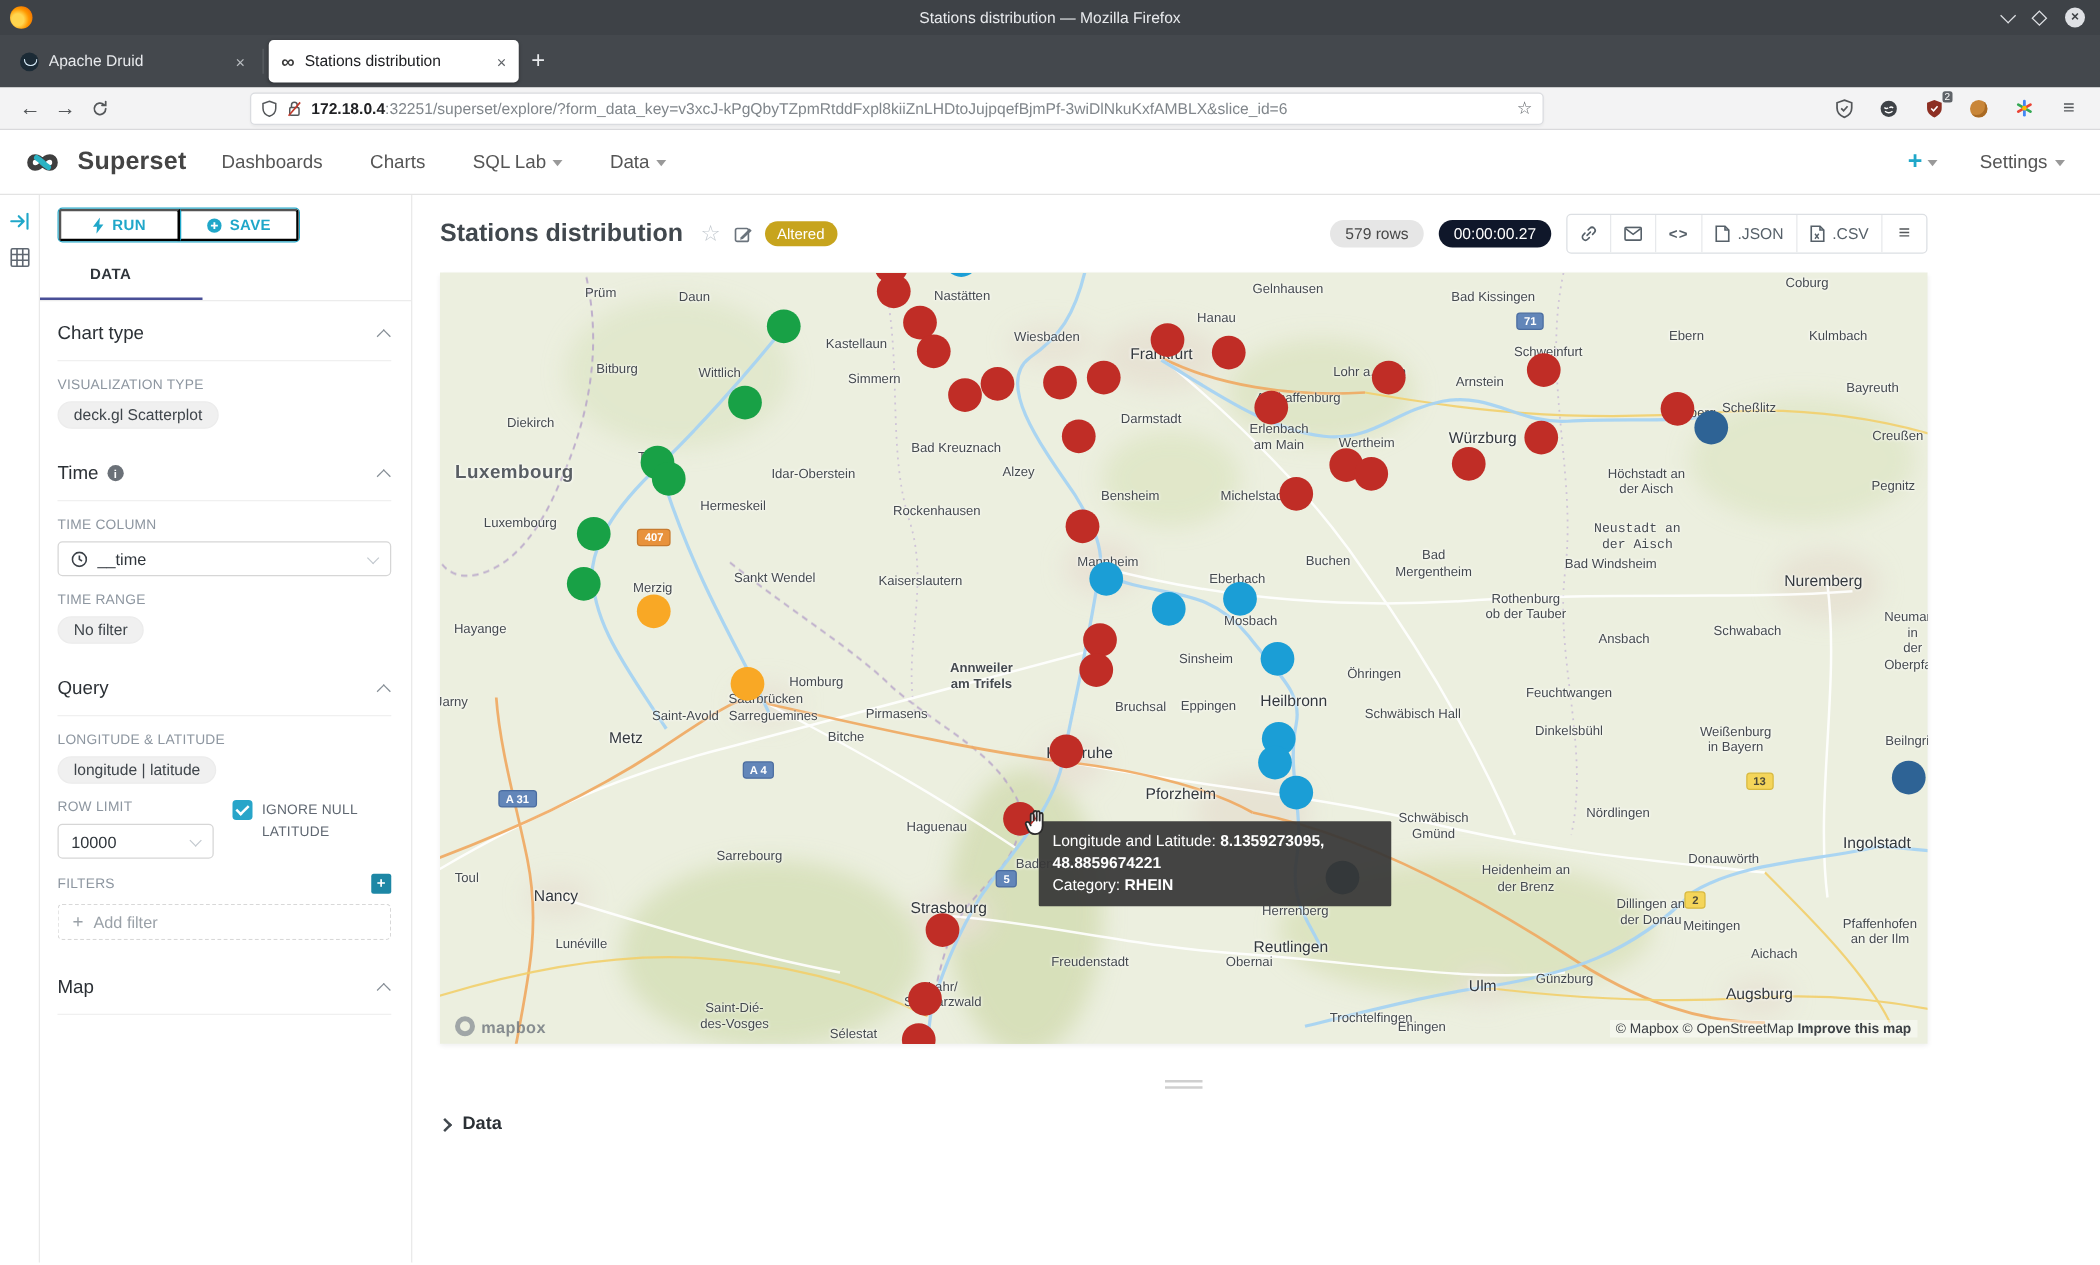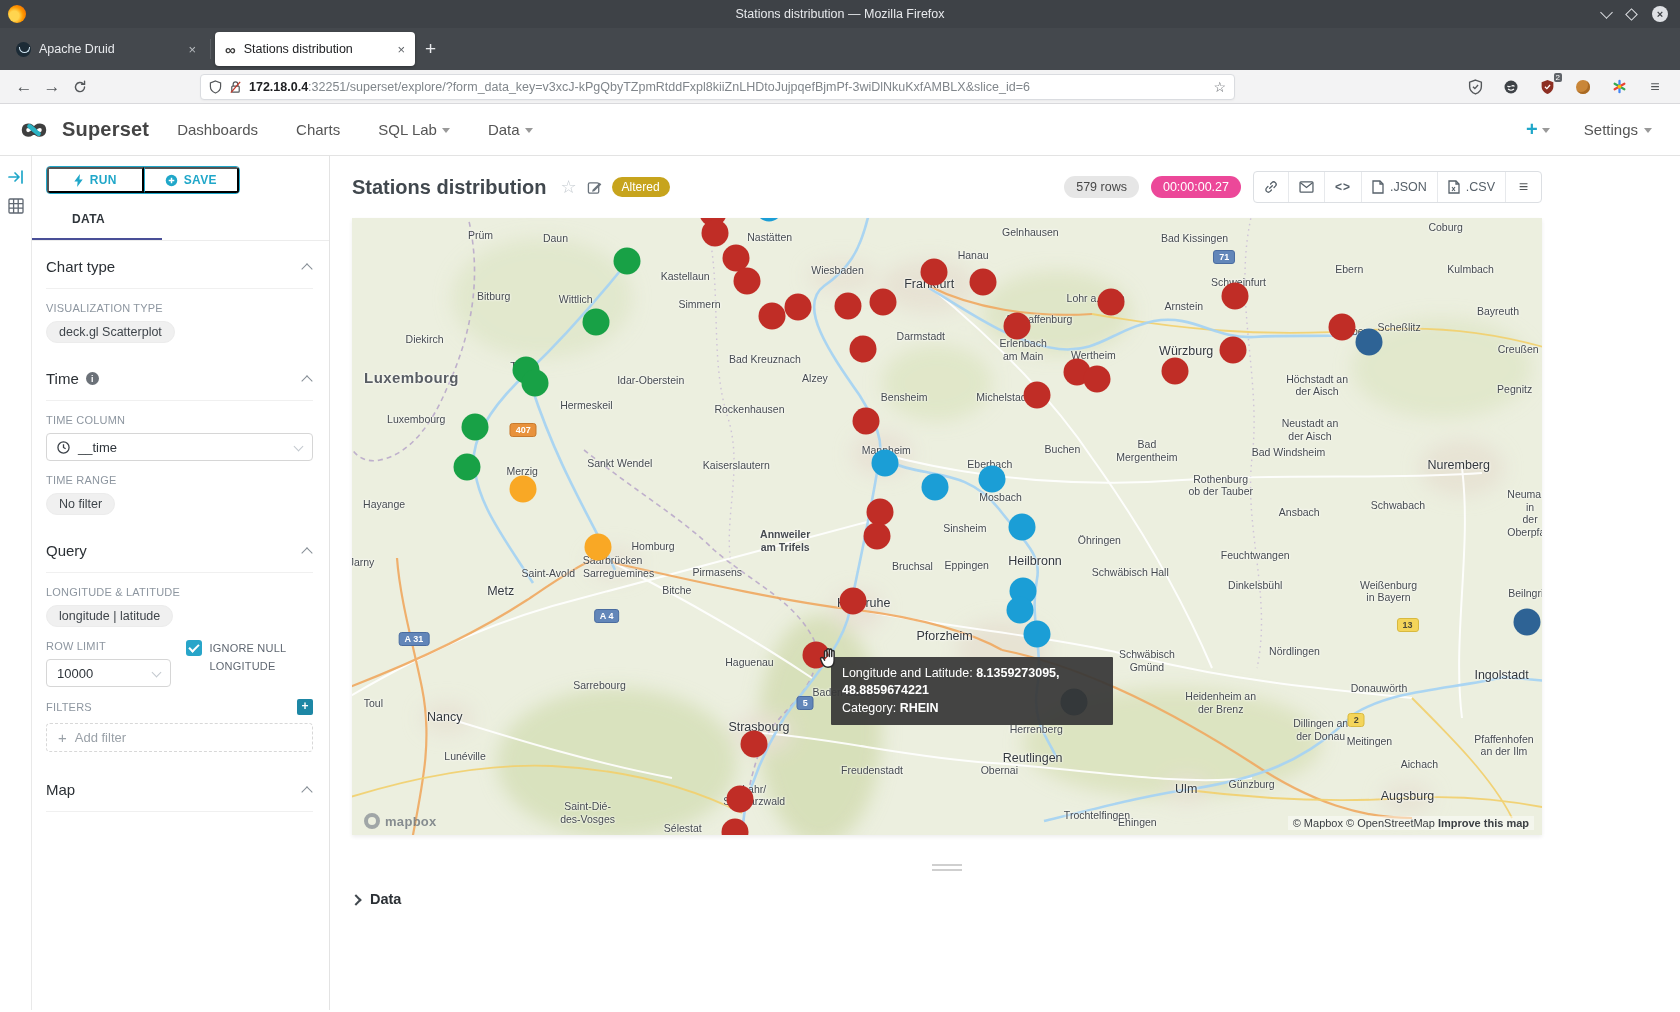--- a/index.html
+++ b/index.html
@@ -98,21 +98,21 @@
   .vpill{max-width:132px;overflow:hidden}
 
   
   .chead{height:62px;display:flex;align-items:center}
   .ctitle{font-size:20px;color:#41484e;font-weight:600}
   .star{font-size:18px;color:#c3c9cf;margin-left:14px}
   .pencil{margin-left:10px;display:flex}
   .altered{margin-left:10px;background:#c7a41d;color:#fff;font-size:12px;border-radius:10px;padding:3px 10px}
   .hright{margin-left:auto;display:flex;align-items:center;gap:12px}
   .rowspill{background:#e6e6e6;color:#484848;font-size:12.5px;border-radius:11px;padding:4px 12px}
-  .timerpill{background:#ec4899;color:#fff;font-size:12.5px;border-radius:11px;padding:4px 12px}
+  .timerpill{background:#0f172a;color:#fff;font-size:12.5px;border-radius:11px;padding:4px 12px}
   .btng{display:flex;border:1px solid #dcdfe3;border-radius:4px;overflow:hidden;background:#fff}
   .bi{display:flex;align-items:center;justify-content:center;min-width:35px;height:30px;border-right:1px solid #e7e9ec;color:#566069;font-size:12.5px;gap:6px;padding:0 10px}
   .bi:last-child{border-right:none}
   .codeg{font-size:12px;letter-spacing:1px;font-weight:700;color:#566069}
 
   
   .map{position:relative;width:1190px;height:617px;background:#ecefdf;overflow:hidden;box-shadow:0 2px 4px rgba(0,0,0,.07)}
   .map svg.tiles{position:absolute;inset:0;width:100%;height:100%}
   .mlabel{position:absolute;transform:translate(-50%,-50%);font-size:10.5px;color:#454a4f;text-shadow:0 0 2px #fff,0 0 3px #fff;white-space:pre-line;text-align:center;line-height:1.2;z-index:2;pointer-events:none}
   .mlabel.c{font-size:12.5px;color:#33383d}
@@ -338,21 +338,21 @@
       <div class="qgrid">
         <div class="qcol">
           <div class="flabel">ROW LIMIT</div>
           <div class="sel" style="width:125px">
             <span>10000</span>
             <span class="sc"></span>
           </div>
         </div>
         <div class="qcol chkrow">
           <span class="cb on"></span>
-          <span class="chktext">IGNORE NULL LONGITUDE</span>
+          <span class="chktext">IGNORE NULL LATITUDE</span>
         </div>
       </div>
       <div class="filtershead" style="margin-top:12px">
         <div class="flabel" style="margin:0">FILTERS</div>
         <span class="plusbtn">+</span>
       </div>
       <div class="dashed" style="margin-top:8px">
         <span class="addplus">+</span>
         <span>Add filter</span>
       </div>
@@ -526,21 +526,21 @@
               <span class="mlabel" style="left: 19.7%; top: 30.3%;">Hermeskeil</span>
               <span class="mlabel" style="left: 25.1%; top: 26.3%;">Idar-Oberstein</span>
               <span class="mlabel" style="left: 38.9%; top: 25.9%;">Alzey</span>
               <span class="mlabel" style="left: 46.4%; top: 29%;">Bensheim</span>
               <span class="mlabel" style="left: 54.7%; top: 29%;">Michelstadt</span>
               <span class="mlabel" style="left: 81.1%; top: 27.2%;">Höchstadt an
 der Aisch</span>
               <span class="mlabel" style="left: 97.7%; top: 27.7%;">Pegnitz</span>
               <span class="mlabel" style="left: 5.4%; top: 32.5%;">Luxembourg</span>
               <span class="mlabel" style="left: 33.4%; top: 31%;">Rockenhausen</span>
-              <span class="mlabel" style="left: 80.5%; top: 34.4%;">Neustadt an
+              <span class="mlabel" style="left: 80.5%; top: 34.4%; font-family: Liberation Mono, monospace;">Neustadt an
 der Aisch</span>
               <span class="mlabel" style="left: 22.5%; top: 39.7%;">Sankt Wendel</span>
               <span class="mlabel" style="left: 14.3%; top: 41%;">Merzig</span>
               <span class="mlabel" style="left: 32.3%; top: 40%;">Kaiserslautern</span>
               <span class="mlabel" style="left: 44.9%; top: 37.6%;">Mannheim</span>
               <span class="mlabel" style="left: 59.7%; top: 37.4%;">Buchen</span>
               <span class="mlabel" style="left: 66.8%; top: 37.8%;">Bad
 Mergentheim</span>
               <span class="mlabel" style="left: 78.7%; top: 37.9%;">Bad Windsheim</span>
               <span class="mlabel c" style="left: 93%; top: 40%;">Nuremberg</span>

